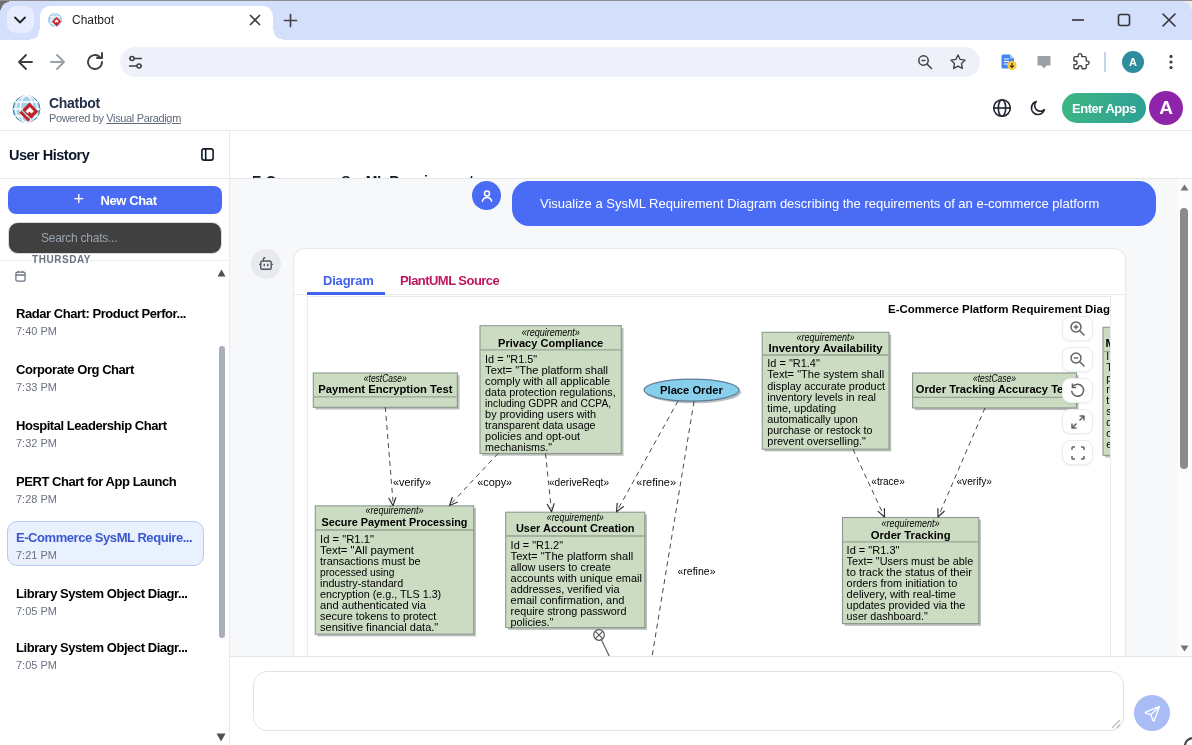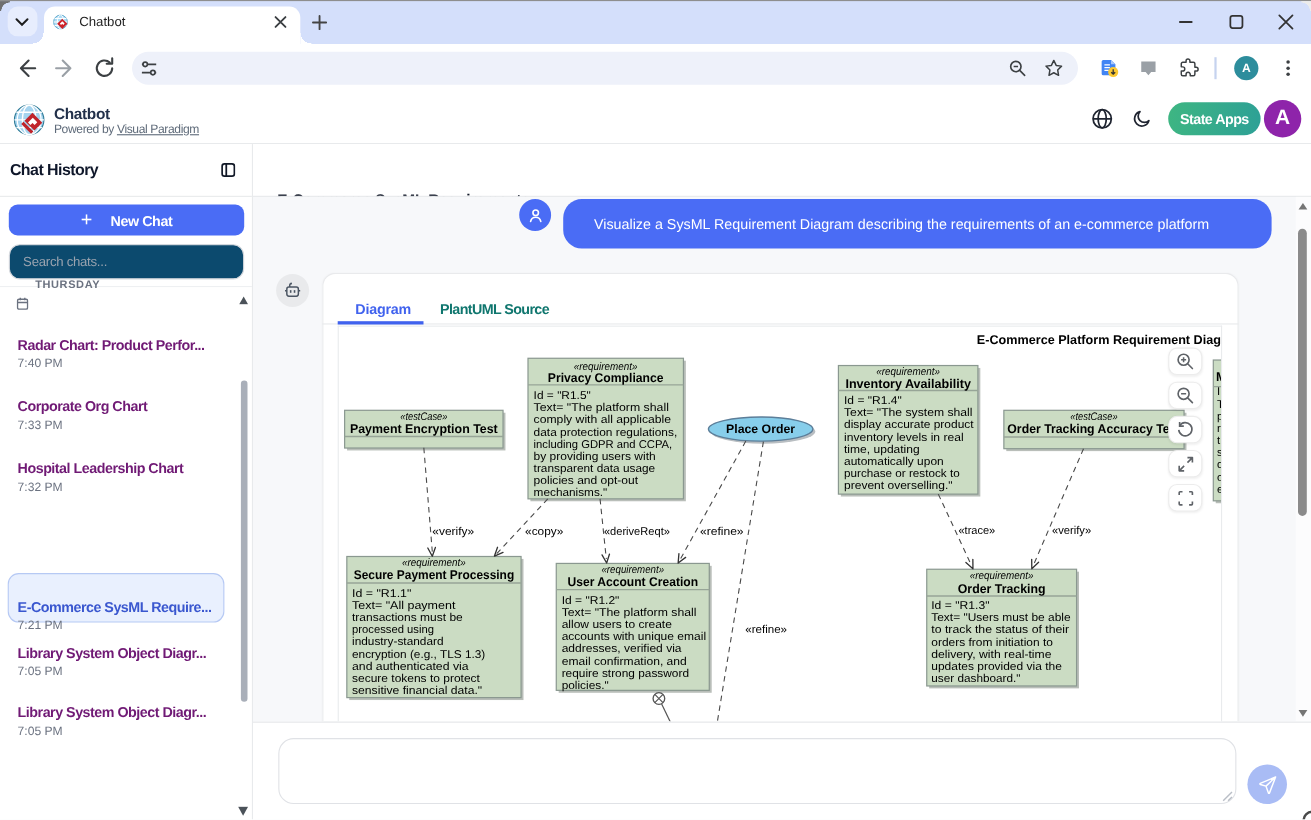--- a/index.html
+++ b/index.html
@@ -34,45 +34,45 @@
 #hdravatar { left:1149px; top:91px; width:34px; height:34px; border-radius:50%; background:#8e24aa;
   color:#fff; font-size:19px; font-weight:bold; display:flex; align-items:center; justify-content:center; }
 
 #sidebar { left:0; top:131px; width:230px; height:614px; background:#fff; border-right:1px solid #e8eaec; }
 #chathist { left:9px; top:147px; font-size:14.5px; letter-spacing:-0.5px; font-weight:bold; color:#0f172a; }
 #sb-div1 { left:0; top:178px; width:229px; height:1px; background:#e8eaec; }
 #newchat { left:8px; top:186px; width:214px; height:28px; border-radius:8px; background:#4a6cf5;
   color:#fff; display:flex; align-items:center; justify-content:center; font-size:13px; letter-spacing:-0.4px; font-weight:bold; }
 #newchat span.pl { font-weight:400; font-size:18px; margin-right:17px; margin-top:-2px; }
 #search { left:8px; top:222px; width:214px; height:32px; border-radius:10px; border:1px solid #d6d9de;
-  background:#0c4a6e; }
+  background:#404040;padding-left:20px; }
 #search div { margin:8px 0 0 12px; font-size:12px; letter-spacing:-0.25px; color:#9aa3af; }
 #sb-div2 { left:0; top:260px; width:229px; height:1px; background:#eef0f2; }
 #thursday { left:32px; top:254px; font-size:10px; font-weight:bold; color:#6b7280; letter-spacing:0.55px; }
 .sbitem { left:16px; width:190px; }
-.sbitem .t { font-size:13px; font-weight:bold; letter-spacing:-0.45px; color:#701a75; white-space:nowrap; }
+.sbitem .t { font-size:13px; font-weight:bold; letter-spacing:-0.45px; color:#000000; white-space:nowrap; }
 .sbitem .d { font-size:11px; color:#6b7280; margin-top:4px; }
 #selitem { left:7px; top:521px; width:197px; height:45px; background:#e9f0fe;
   border:1.5px solid #b6c9f4; border-radius:10px; }
 
 #sb-thumb { left:219px; top:346px; width:6px; height:292px; border-radius:3px; background:#a9afb9; }
 
 #main { left:230px; top:131px; width:962px; height:525px; background:#fff; }
 #maintitle { left:252px; top:145px; font-size:14px; letter-spacing:-0.1px; font-weight:bold; color:#111827;margin-top:28px; }
 #main-div { left:230px; top:178px; width:962px; height:1px; background:#e5e7e9; }
 #chatarea { left:230px; top:179px; width:962px; height:477px; background:#f7f8fa; }
 #uavatar { left:472px; top:181px; width:29px; height:29px; border-radius:50%; background:#4a6cf5; }
 #bubble { left:512px; top:181px; width:644px; height:45px; border-radius:17px; background:#4a6cf5;
   color:#fff; font-size:13px; white-space:nowrap; display:flex; align-items:center; padding-left:28px; }
 #bavatar { left:251px; top:249px; width:30px; height:30px; border-radius:50%; background:#e9eaec; }
 #card { left:293px; top:248px; width:833px; height:408px; background:#fff;
   border:1px solid #e9eaec; border-radius:12px 12px 0 0; border-bottom:none; box-shadow:0 1px 2px rgba(0,0,0,0.04); }
 #tabrow { left:293px; top:248px; width:833px; height:47px; border-bottom:1px solid #e8eaec; }
 #tab-diagram { left:323px; top:273px; font-size:13px; letter-spacing:-0.2px; font-weight:bold; color:#4062ee; }
-#tab-puml { left:400px; top:273px; font-size:13px; letter-spacing:-0.55px; font-weight:bold; color:#0f766e; }
+#tab-puml { left:400px; top:273px; font-size:13px; letter-spacing:-0.55px; font-weight:bold; color:#be185d; }
 #tab-underline { left:307px; top:292px; width:78px; height:2.5px; background:#4062ee; }
 #dview { left:307px; top:296px; width:804px; height:360px; border:1px solid #e9ebed; border-bottom:none; background:#fff; overflow:hidden; }
 
 .zbtn { left:1062px; width:31px; height:25px; background:#fff; border:1px solid #ececec;
   border-radius:8px; box-shadow:0 1px 2px rgba(0,0,0,0.06); display:flex; align-items:center; justify-content:center; }
 
 #cs-track { left:1178px; top:179px; width:14px; height:477px; background:#fcfcfd; }
 #cs-thumb { left:1180px; top:208px; width:7.5px; height:261px; border-radius:4px; background:#8b8b8b; }
 
 #inputbar { left:230px; top:656px; width:962px; height:89px; background:#fff; }
@@ -186,25 +186,25 @@
   <div id="apptitle" class="abs">Chatbot</div>
   <div id="appsub" class="abs">Powered by <a>Visual Paradigm</a></div>
   <svg class="abs" style="left:992px;top:98px" width="20" height="20" viewBox="0 0 20 20">
     <circle cx="10" cy="10" r="8.3" fill="none" stroke="#1f2430" stroke-width="1.6"></circle>
     <ellipse cx="10" cy="10" rx="3.7" ry="8.3" fill="none" stroke="#1f2430" stroke-width="1.6"></ellipse>
     <path d="M1.7 10 H18.3" stroke="#1f2430" stroke-width="1.6"></path>
     </svg>
   <svg class="abs" style="left:1029px;top:99px" width="18" height="18" viewBox="0 0 24 24">
     <path d="M20.6 14.2 A8.8 8.8 0 1 1 9.8 3.4 A7.2 7.2 0 0 0 20.6 14.2 Z" fill="none" stroke="#1f2430" stroke-width="2.1" stroke-linejoin="round"></path>
     </svg>
-  <div id="moreapps" class="abs">State Apps</div>
+  <div id="moreapps" class="abs">Enter Apps</div>
   <div id="hdravatar" class="abs">A</div>
 
   <div id="sidebar" class="abs"></div>
-  <div id="chathist" class="abs">Chat History</div>
+  <div id="chathist" class="abs">User History</div>
   <svg class="abs" style="left:201px;top:148px" width="13" height="13" viewBox="0 0 13 13">
     <rect x="0.9" y="0.9" width="11.2" height="11.2" rx="2.2" fill="none" stroke="#111827" stroke-width="1.6"></rect>
     <path d="M4.7 1 V12" stroke="#111827" stroke-width="1.6"></path>
     </svg>
   <div id="sb-div1" class="abs"></div>
   <div id="newchat" class="abs"><span class="pl">+</span>New Chat</div>
   <div id="search" class="abs">
       <div>Search chats...</div>
     </div>
   <div id="sb-div2" class="abs"></div>
@@ -218,22 +218,26 @@
       <div class="d">7:40 PM</div>
     </div>
   <div class="sbitem abs" style="top:362px">
       <div class="t">Corporate Org Chart</div>
       <div class="d">7:33 PM</div>
     </div>
   <div class="sbitem abs" style="top:418px">
       <div class="t">Hospital Leadership Chart</div>
       <div class="d">7:32 PM</div>
     </div>
+  <div class="sbitem abs" style="top:474px">
+      <div class="t">PERT Chart for App Launch</div>
+      <div class="d">7:28 PM</div>
+    </div>
   <div id="selitem" class="abs"></div>
-  <div class="sbitem abs" style="top:544px">
+  <div class="sbitem abs" style="top:530px">
       <div class="t" style="color:#3a57cf">E-Commerce SysML Require...</div>
       <div class="d">7:21 PM</div>
     </div>
   <div class="sbitem abs" style="top:586px">
       <div class="t">Library System Object Diagr...</div>
       <div class="d">7:05 PM</div>
     </div>
   <div class="sbitem abs" style="top:640px">
       <div class="t">Library System Object Diagr...</div>
       <div class="d">7:05 PM</div>

